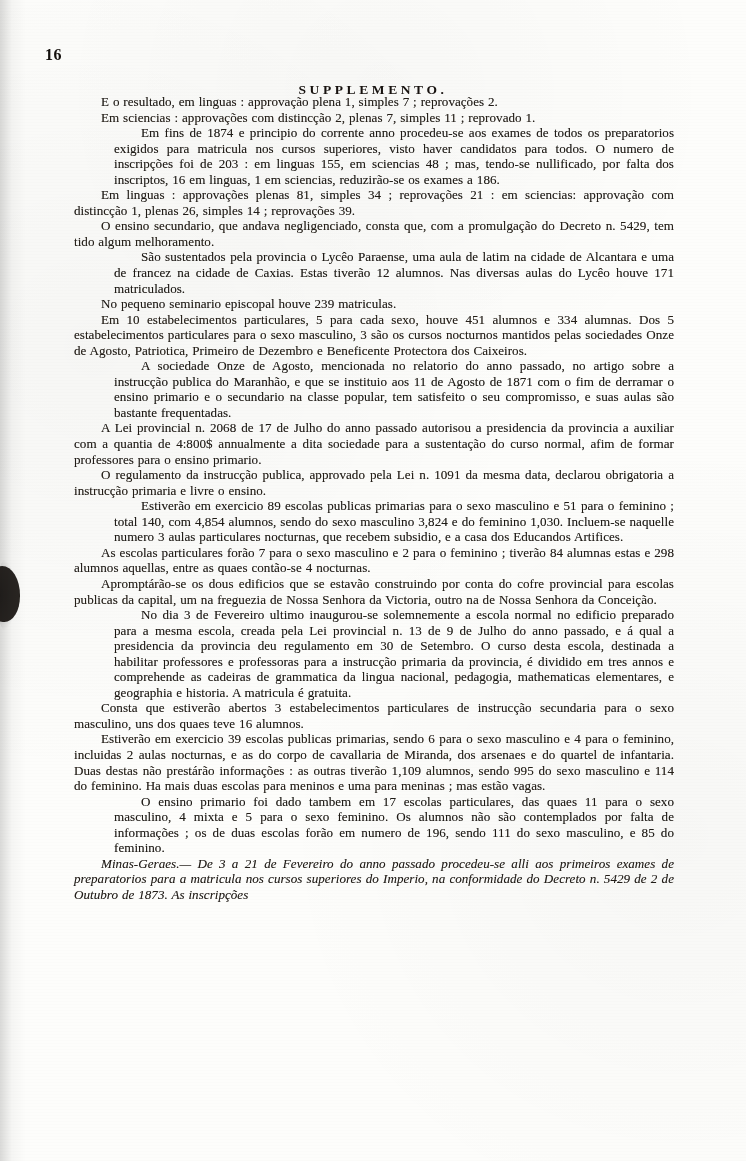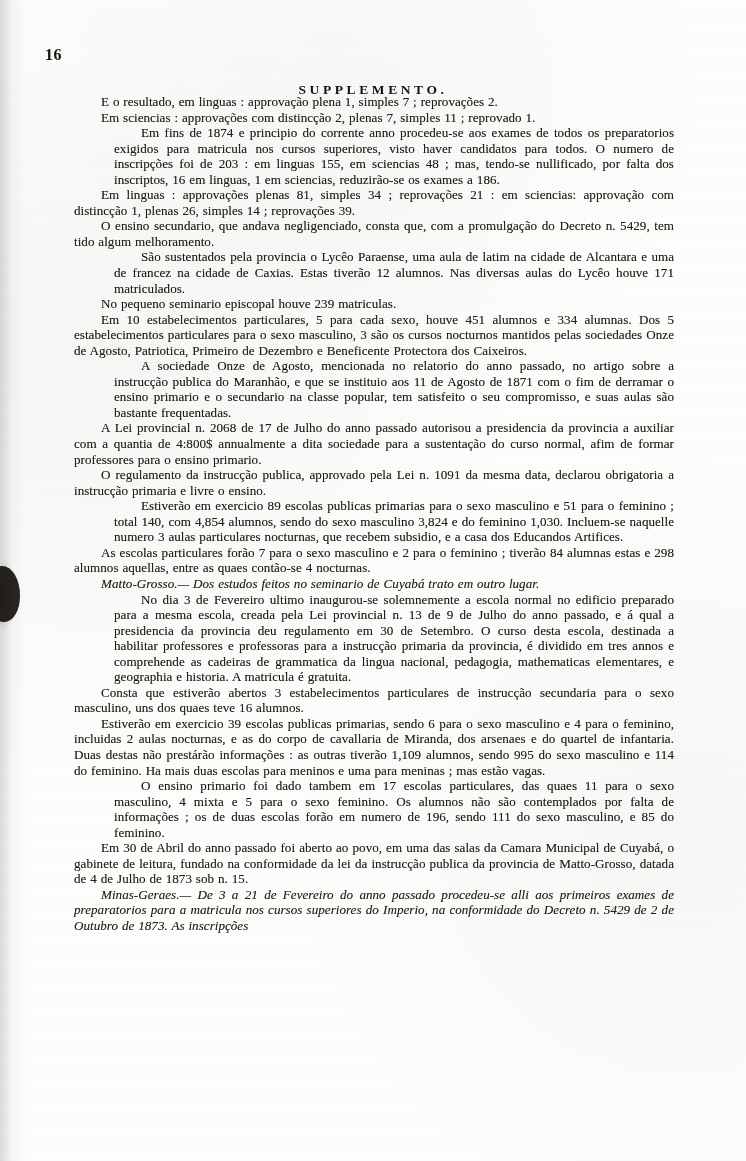--- a/index.html
+++ b/index.html
@@ -145,23 +145,22 @@
     <p>Em linguas : approvações plenas 81, simples 34 ; reprovações 21 : em sciencias: approvação com distincção 1, plenas 26, simples 14 ; reprovações 39.</p>
     <p>O ensino secundario, que andava negligenciado, consta que, com a promulgação do Decreto n. 5429, tem tido algum melhoramento.</p>
     <p>São sustentados pela provincia o Lycêo Paraense, uma aula de latim na cidade de Alcantara e uma de francez na cidade de Caxias. Estas tiverão 12 alumnos. Nas diversas aulas do Lycêo houve 171 matriculados.</p>
     <p>No pequeno seminario episcopal houve 239 matriculas.</p>
     <p>Em 10 estabelecimentos particulares, 5 para cada sexo, houve 451 alumnos e 334 alumnas. Dos 5 estabelecimentos particulares para o sexo masculino, 3 são os cursos nocturnos mantidos pelas sociedades Onze de Agosto, Patriotica, Primeiro de Dezembro e Beneficente Protectora dos Caixeiros.</p>
     <p>A sociedade Onze de Agosto, mencionada no relatorio do anno passado, no artigo sobre a instrucção publica do Maranhão, e que se instituio aos 11 de Agosto de 1871 com o fim de derramar o ensino primario e o secundario na classe popular, tem satisfeito o seu compromisso, e suas aulas são bastante frequentadas.</p>
     <p>A Lei provincial n. 2068 de 17 de Julho do anno passado autorisou a presidencia da provincia a auxiliar com a quantia de 4:800$ annualmente a dita sociedade para a sustentação do curso normal, afim de formar professores para o ensino primario.</p>
     <p>O regulamento da instrucção publica, approvado pela Lei n. 1091 da mesma data, declarou obrigatoria a instrucção primaria e livre o ensino.</p>
     <p>Estiverão em exercicio 89 escolas publicas primarias para o sexo masculino e 51 para o feminino ; total 140, com 4,854 alumnos, sendo do sexo masculino 3,824 e do feminino 1,030. Incluem-se naquelle numero 3 aulas particulares nocturnas, que recebem subsidio, e a casa dos Educandos Artifices.</p>
     <p>As escolas particulares forão 7 para o sexo masculino e 2 para o feminino ; tiverão 84 alumnas estas e 298 alumnos aquellas, entre as quaes contão-se 4 nocturnas.</p>
-    <p class="ital">Matto-Grosso.— Dos estudos feitos no seminario de Cuyabá trato em outro lugar.</p>
+    <p>Apromptárão-se os dous edificios que se estavão construindo por conta do cofre provincial para escolas publicas da capital, um na freguezia de Nossa Senhora da Victoria, outro na de Nossa Senhora da Conceição.</p>
     <p>No dia 3 de Fevereiro ultimo inaugurou-se solemnemente a escola normal no edificio preparado para a mesma escola, creada pela Lei provincial n. 13 de 9 de Julho do anno passado, e á qual a presidencia da provincia deu regulamento em 30 de Setembro. O curso desta escola, destinada a habilitar professores e professoras para a instrucção primaria da provincia, é dividido em tres annos e comprehende as cadeiras de grammatica da lingua nacional, pedagogia, mathematicas elementares, e geographia e historia. A matricula é gratuita.</p>
     <p>Consta que estiverão abertos 3 estabelecimentos particulares de instrucção secundaria para o sexo masculino, uns dos quaes teve 16 alumnos.</p>
     <p>Estiverão em exercicio 39 escolas publicas primarias, sendo 6 para o sexo masculino e 4 para o feminino, incluidas 2 aulas nocturnas, e as do corpo de cavallaria de Miranda, dos arsenaes e do quartel de infantaria. Duas destas não prestárão informações : as outras tiverão 1,109 alumnos, sendo 995 do sexo masculino e 114 do feminino. Ha mais duas escolas para meninos e uma para meninas ; mas estão vagas.</p>
     <p>O ensino primario foi dado tambem em 17 escolas particulares, das quaes 11 para o sexo masculino, 4 mixta e 5 para o sexo feminino. Os alumnos não são contemplados por falta de informações ; os de duas escolas forão em numero de 196, sendo 111 do sexo masculino, e 85 do feminino.</p>
-    <p>Em 30 de Abril do anno passado foi aberto ao povo, em uma das salas da Camara Municipal de Cuyabá, o gabinete de leitura, fundado na conformidade da lei da instrucção publica da provincia de Matto-Grosso, datada de 4 de Julho de 1873 sob n. 15.</p>
     <p class="ital">Minas-Geraes.— De 3 a 21 de Fevereiro do anno passado procedeu-se alli aos primeiros exames de preparatorios para a matricula nos cursos superiores do Imperio, na conformidade do Decreto n. 5429 de 2 de Outubro de 1873. As inscripções</p>
   </div>
 
   <div class="scan-noise"></div>
 </div>
 
 </body></html>

